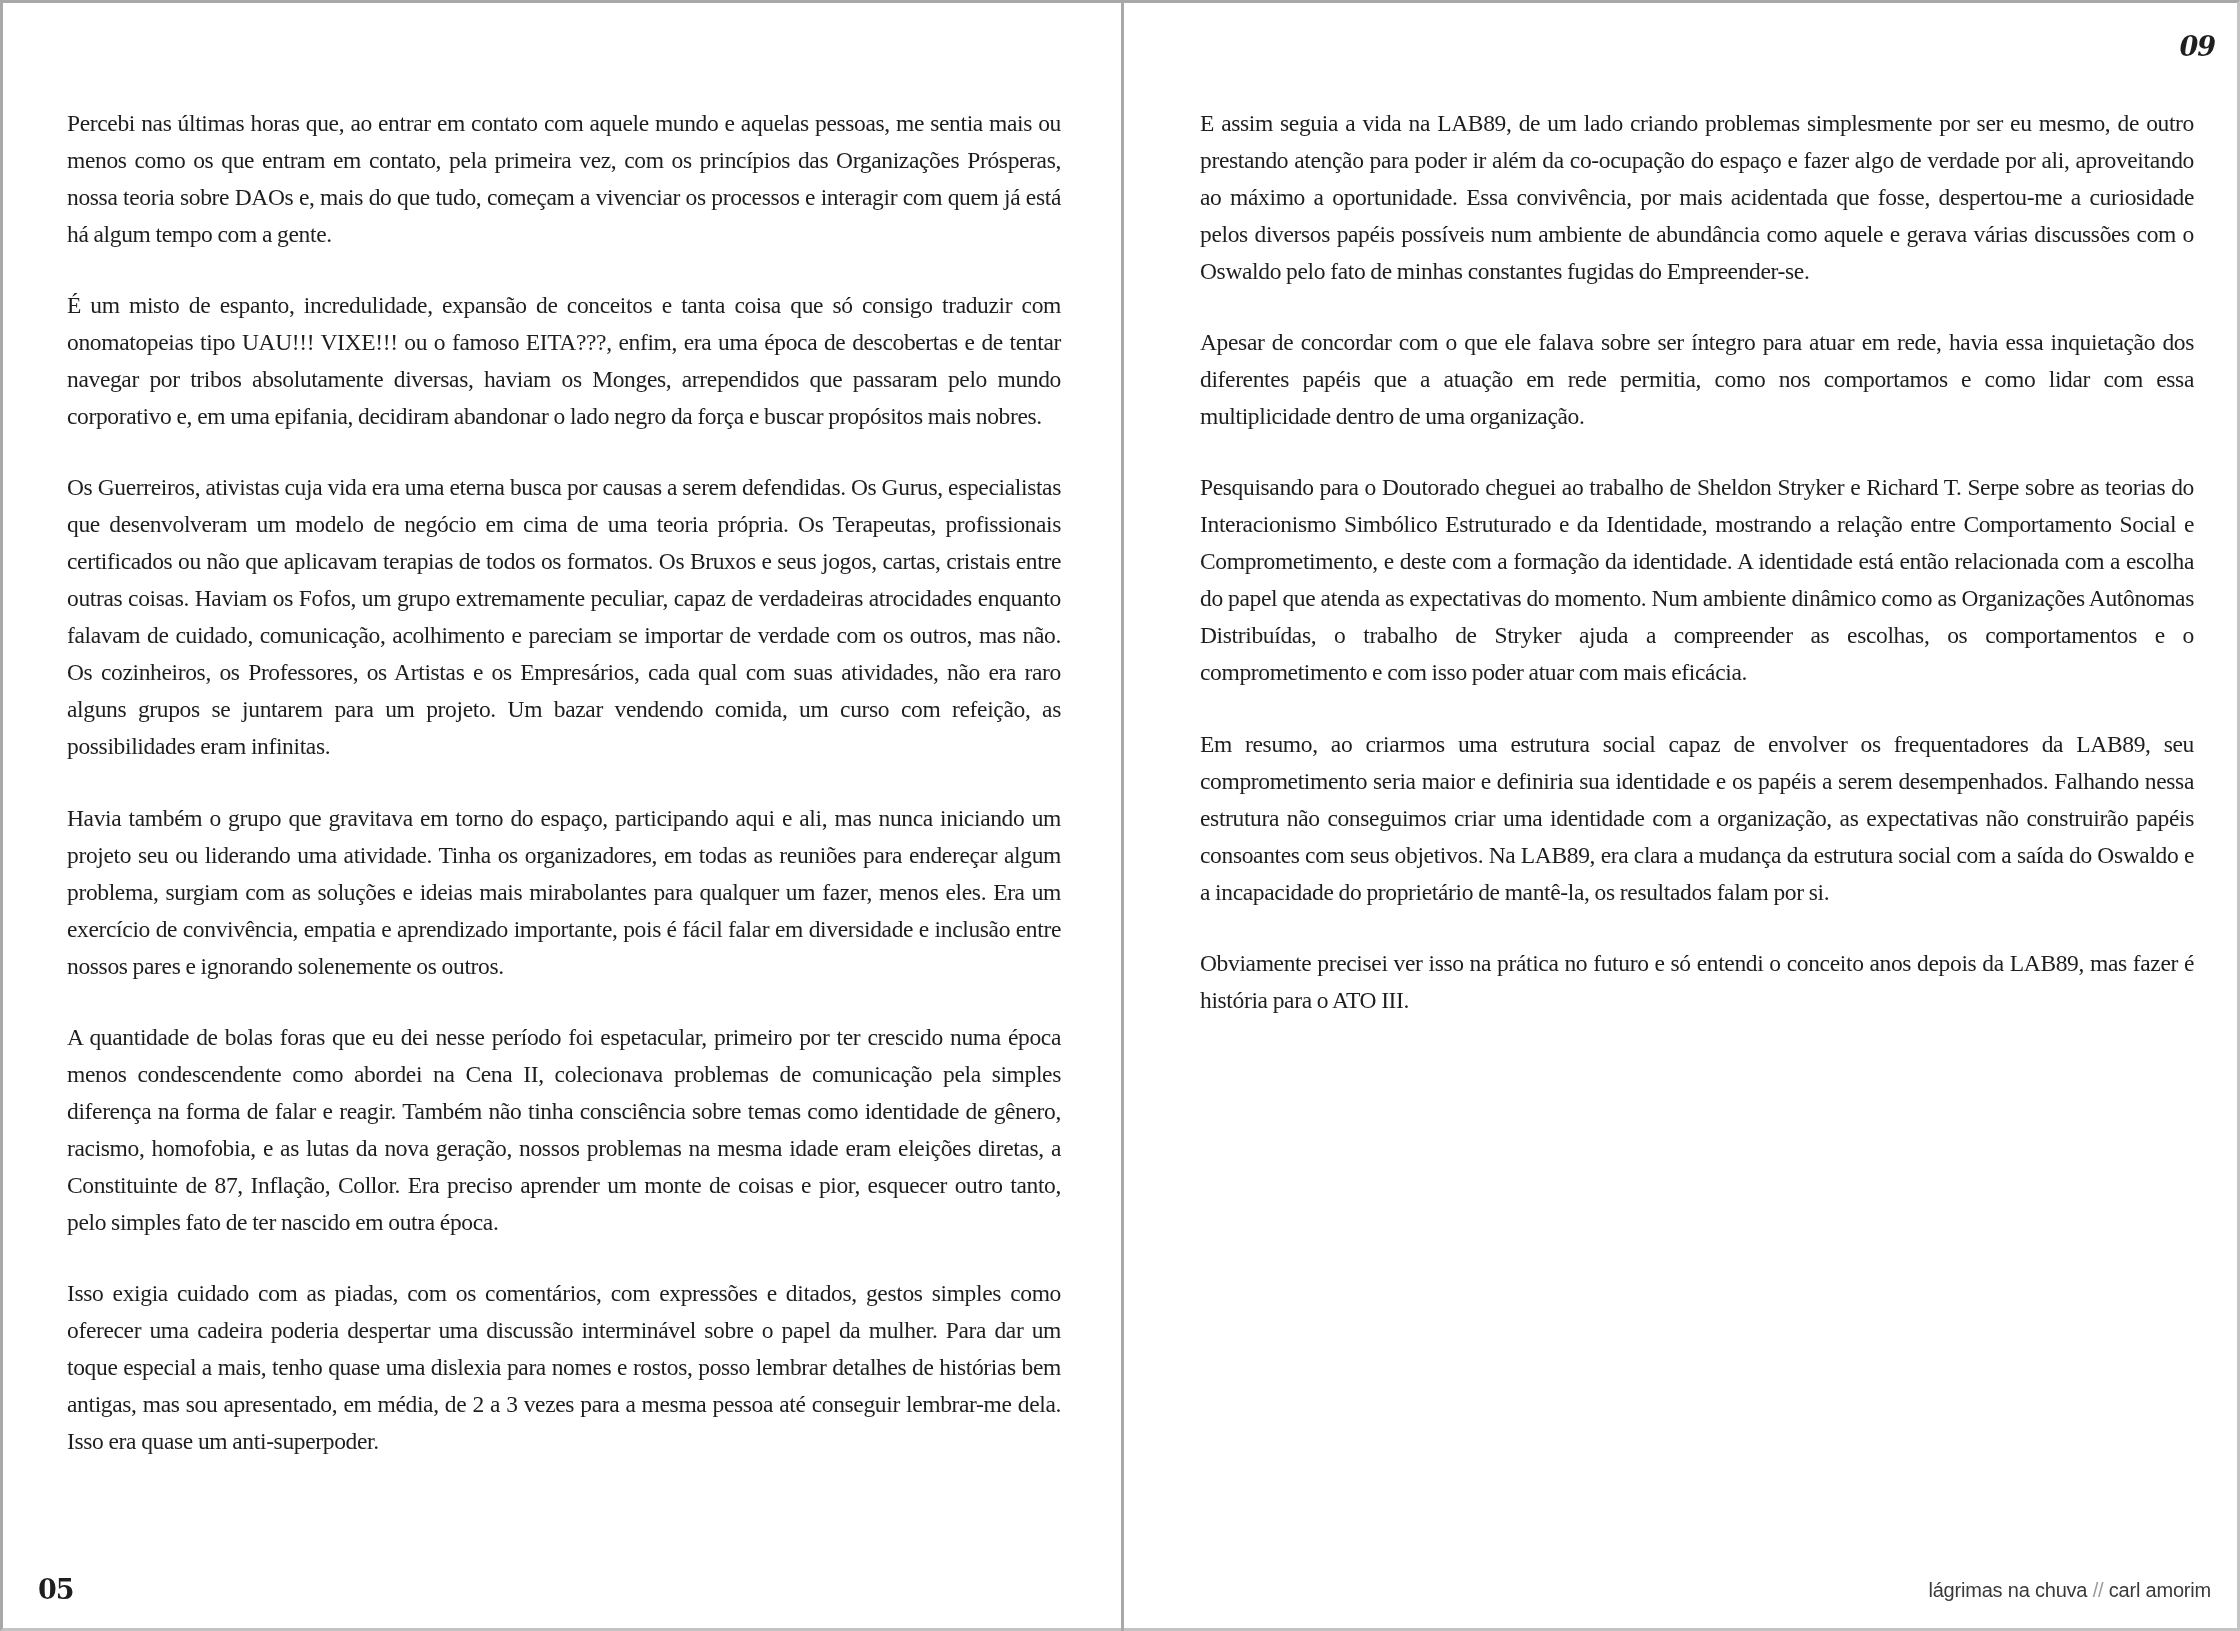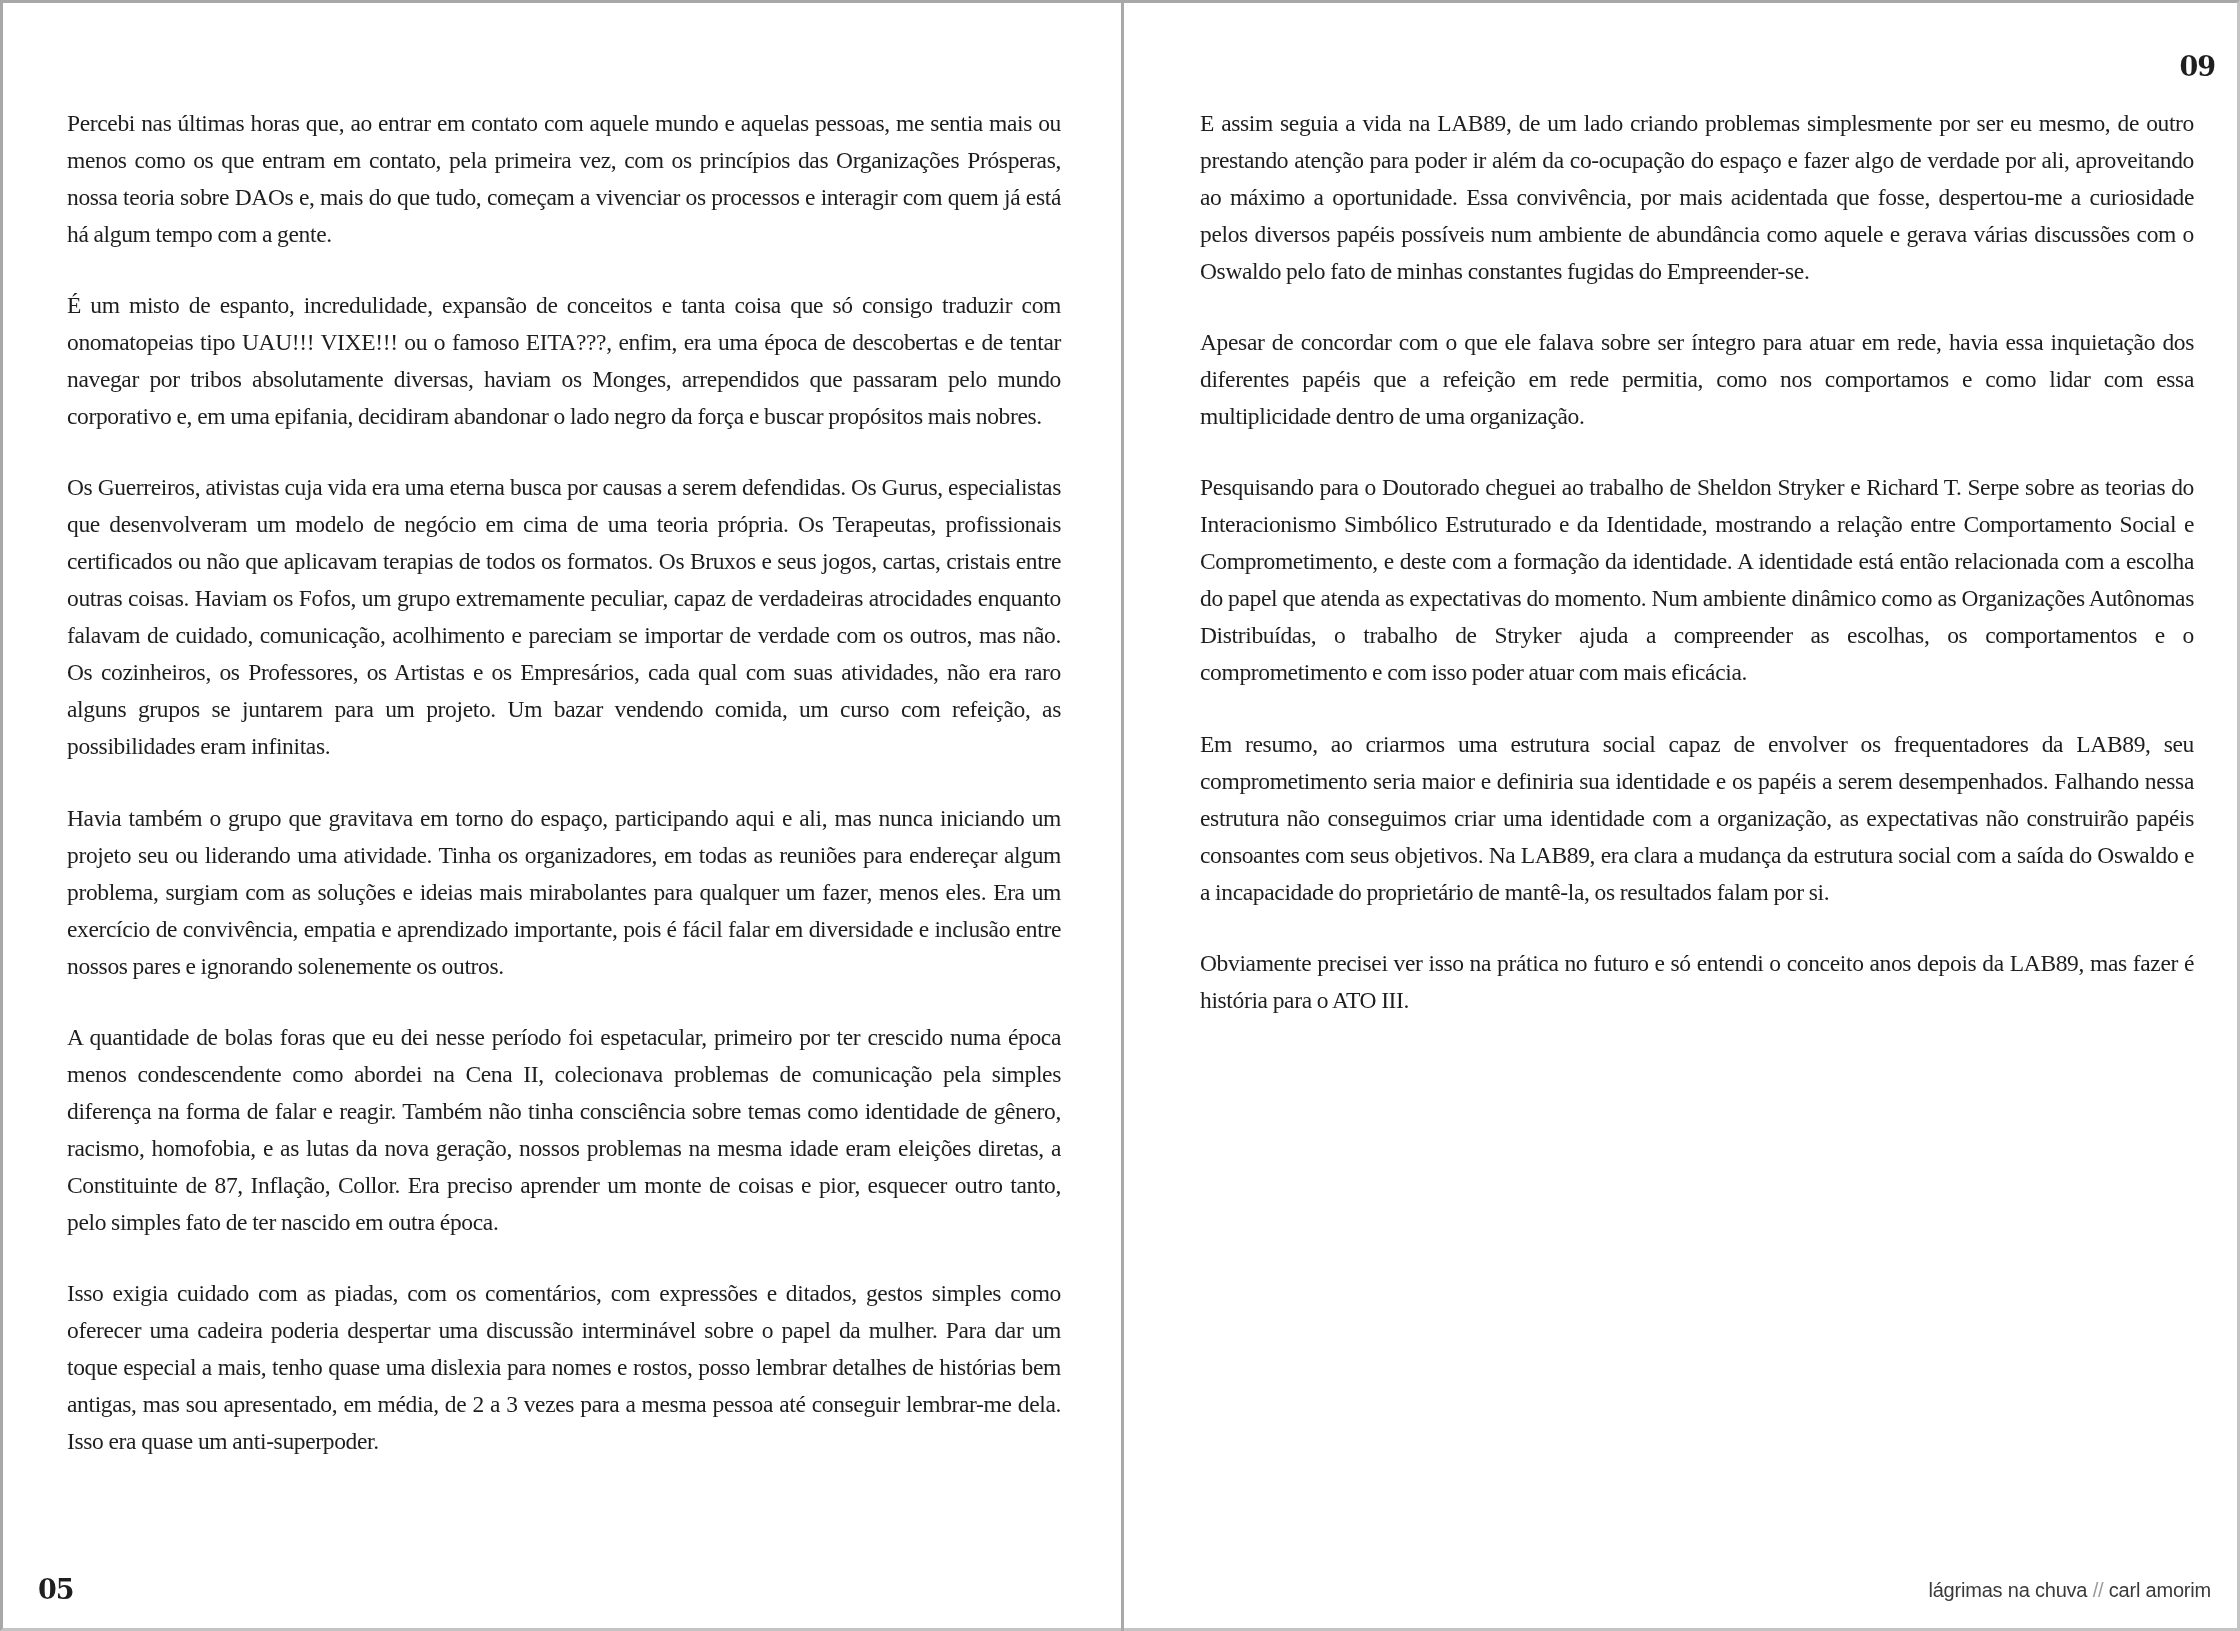--- a/index.html
+++ b/index.html
@@ -61,21 +61,21 @@
 
     .page-number {
       position: absolute;
       font-family: "DejaVu Serif", "Liberation Serif", serif;
       font-weight: bold;
       font-size: 27px;
       color: #1f1f1f;
       letter-spacing: -1px;
     }
     .page-number.left { left: 35px; top: 1571px; }
-    .page-number.right { right: 28px; top: 48px; }
+    .page-number.right { right: 28px; top: 28px; font-style: italic; }
 
     .running-footer {
       position: absolute;
       right: 32px;
       top: 1576px;
       font-family: Liberation Sans, sans-serif;
       font-size: 20px;
       color: #3a3a3a;
       letter-spacing: -0.2px;
     }
@@ -99,21 +99,21 @@
     </div>
     <div class="page-number left">05</div>
   </div>
 
   <div class="spine"></div>
 
   <div class="page page-right">
     <div class="page-number right">09</div>
     <div class="text-column">
       <p>E assim seguia a vida na LAB89, de um lado criando problemas simplesmente por ser eu mesmo, de outro prestando atenção para poder ir além da co-ocupação do espaço e fazer algo de verdade por ali, aproveitando ao máximo a oportunidade. Essa convivência, por mais acidentada que fosse, despertou-me a curiosidade pelos diversos papéis possíveis num ambiente de abundância como aquele e gerava várias discussões com o Oswaldo pelo fato de minhas constantes fugidas do Empreender-se.</p>
-      <p>Apesar de concordar com o que ele falava sobre ser íntegro para atuar em rede, havia essa inquietação dos diferentes papéis que a refeição em rede permitia, como nos comportamos e como lidar com essa multiplicidade dentro de uma organização.</p>
+      <p>Apesar de concordar com o que ele falava sobre ser íntegro para atuar em rede, havia essa inquietação dos diferentes papéis que a atuação em rede permitia, como nos comportamos e como lidar com essa multiplicidade dentro de uma organização.</p>
       <p>Pesquisando para o Doutorado cheguei ao trabalho de Sheldon Stryker e Richard T. Serpe sobre as teorias do Interacionismo Simbólico Estruturado e da Identidade, mostrando a relação entre Comportamento Social e Comprometimento, e deste com a formação da identidade. A identidade está então relacionada com a escolha do papel que atenda as expectativas do momento. Num ambiente dinâmico como as Organizações Autônomas Distribuídas, o trabalho de Stryker ajuda a compreender as escolhas, os comportamentos e o comprometimento e com isso poder atuar com mais eficácia.</p>
       <p>Em resumo, ao criarmos uma estrutura social capaz de envolver os frequentadores da LAB89, seu comprometimento seria maior e definiria sua identidade e os papéis a serem desempenhados. Falhando nessa estrutura não conseguimos criar uma identidade com a organização, as expectativas não construirão papéis consoantes com seus objetivos. Na LAB89, era clara a mudança da estrutura social com a saída do Oswaldo e a incapacidade do proprietário de mantê-la, os resultados falam por si.</p>
       <p>Obviamente precisei ver isso na prática no futuro e só entendi o conceito anos depois da LAB89, mas fazer é história para o ATO III.</p>
     </div>
     <div class="running-footer">
       <span>lágrimas na chuva</span>
       <span class="sep">//</span>
       <span>carl amorim</span>
     </div>
   </div>

